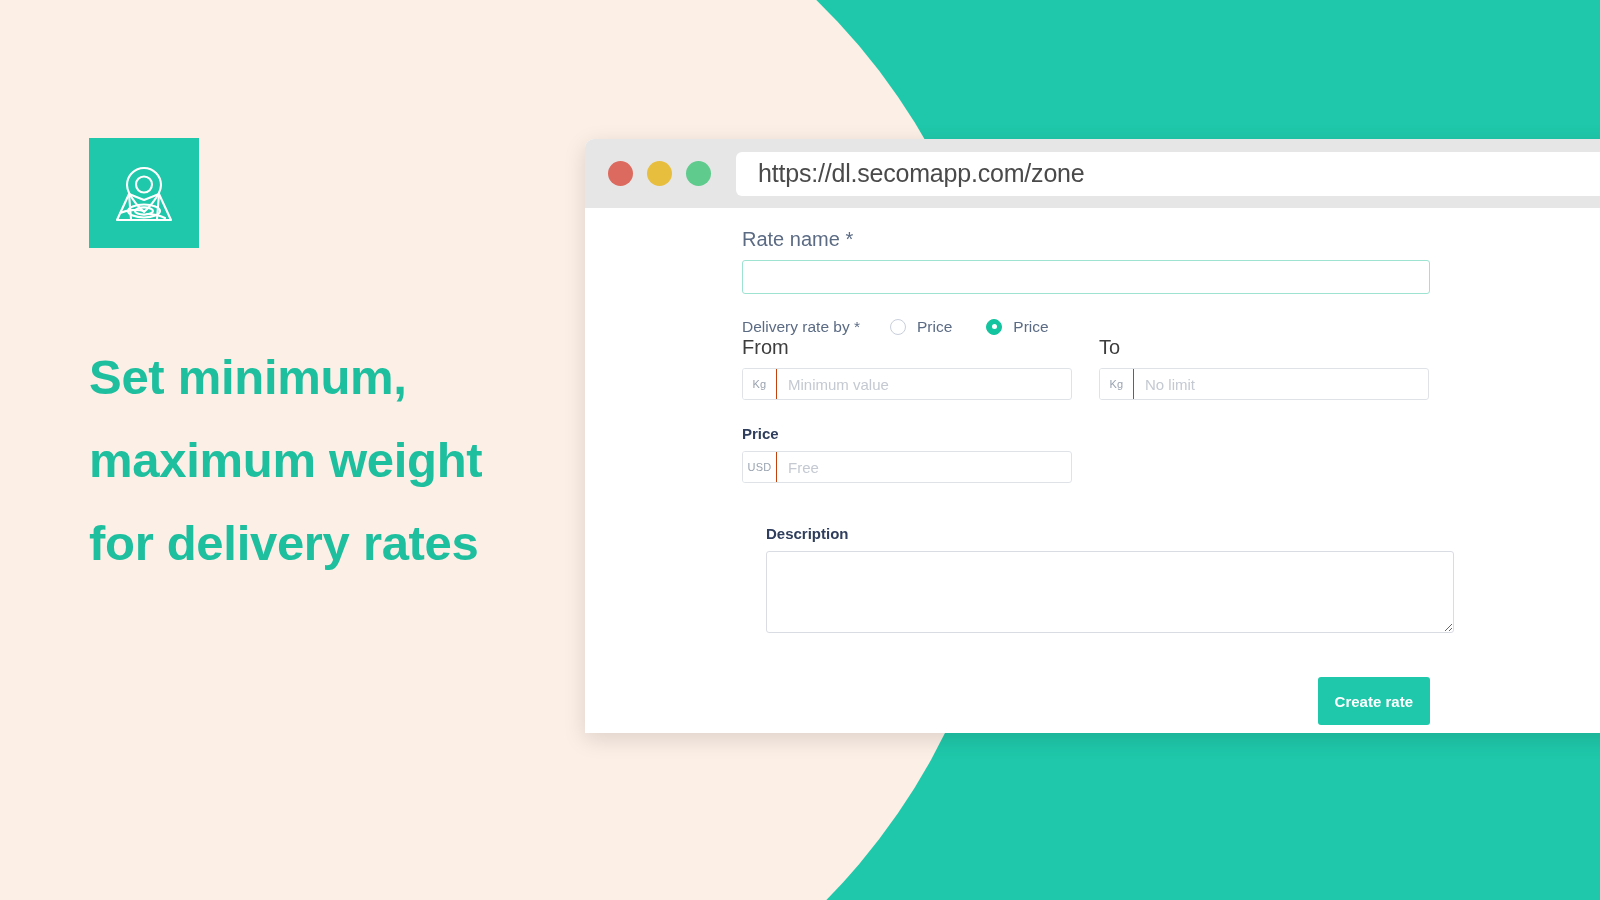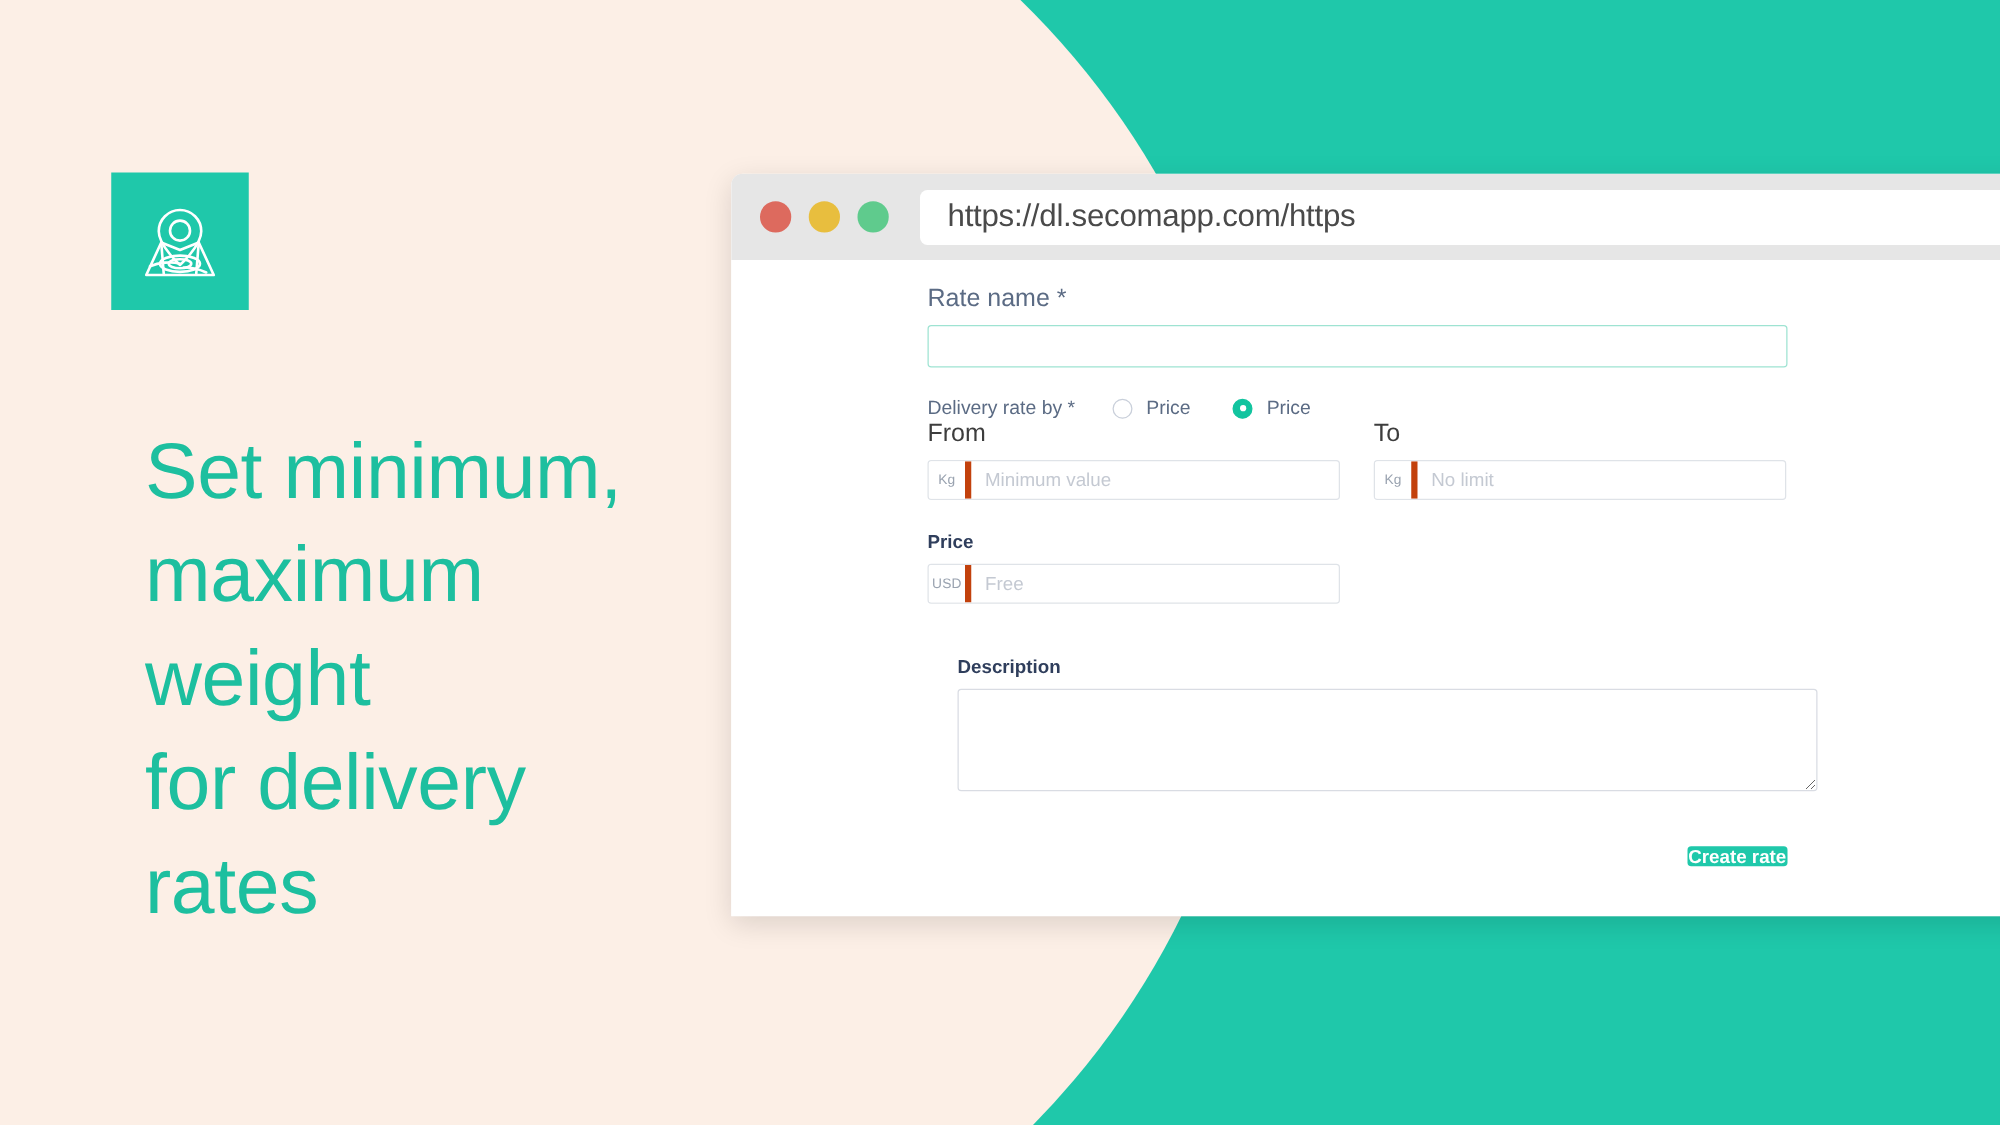--- a/index.html
+++ b/index.html
@@ -50,26 +50,25 @@
     background: #1FC8AA;
     display: flex;
     align-items: center;
     justify-content: center;
   }
   .promo-icon svg { display: block; }
 
   .promo-title {
     margin-top: 88px;
     color: #1DBF9F;
-    font-size: 63px;
+    font-size: 49px;
     line-height: 83px;
-    font-weight: 400;
+    font-weight: 700;
     letter-spacing: -0.3px;
     white-space: pre-line;
-    margin-left: 27px;
   }
 
   
   .browser {
     position: absolute;
     left: 585px;
     top: 139px;
     width: 1090px;
     height: 594px;
     border-radius: 9px 0 0 0;
@@ -202,21 +201,21 @@
     background: #fff;
     overflow: hidden;
   }
   .input-group .addon {
     width: 34px;
     display: flex;
     align-items: center;
     justify-content: center;
     font-size: 11px;
     color: #9aa3b0;
-    border-right: 5px solid #c2410c;
+    border-right: 1px solid #c2410c;
     background: #fff;
     flex: none;
     letter-spacing: 0.2px;
   }
   .input-group input {
     flex: 1;
     border: none;
     outline: none;
     font-size: 15px;
     padding: 0 11px;
@@ -250,22 +249,22 @@
     display: flex;
     justify-content: flex-end;
   }
   .btn-primary {
     background: #1FC8AA;
     color: #ffffff;
     border: none;
     border-radius: 3px;
     font-size: 15px;
     font-weight: 700;
-    padding: 0 1px;
-    height: 16px;
+    padding: 0 17px;
+    height: 48px;
     cursor: pointer;
     font-family: "Liberation Sans", sans-serif;
   }
 </style>
 </head>
 <body>
 
 <div id="stage">
 
   <div class="bg-cream-left"></div>
@@ -295,21 +294,21 @@
 
   <div class="browser">
 
     <div class="browser-chrome">
       <div class="dots">
         <span class="dot red"></span>
         <span class="dot yellow"></span>
         <span class="dot green"></span>
       </div>
       <div class="urlbar">
-        <span>https://dl.secomapp.com/https</span>
+        <span>https://dl.secomapp.com/zone</span>
       </div>
     </div>
 
     <div class="page">
       <div class="form">
 
         <div>
           <div class="field-label">Rate name *</div>
           <input class="text-input" type="text" placeholder="" style="">
         </div>

